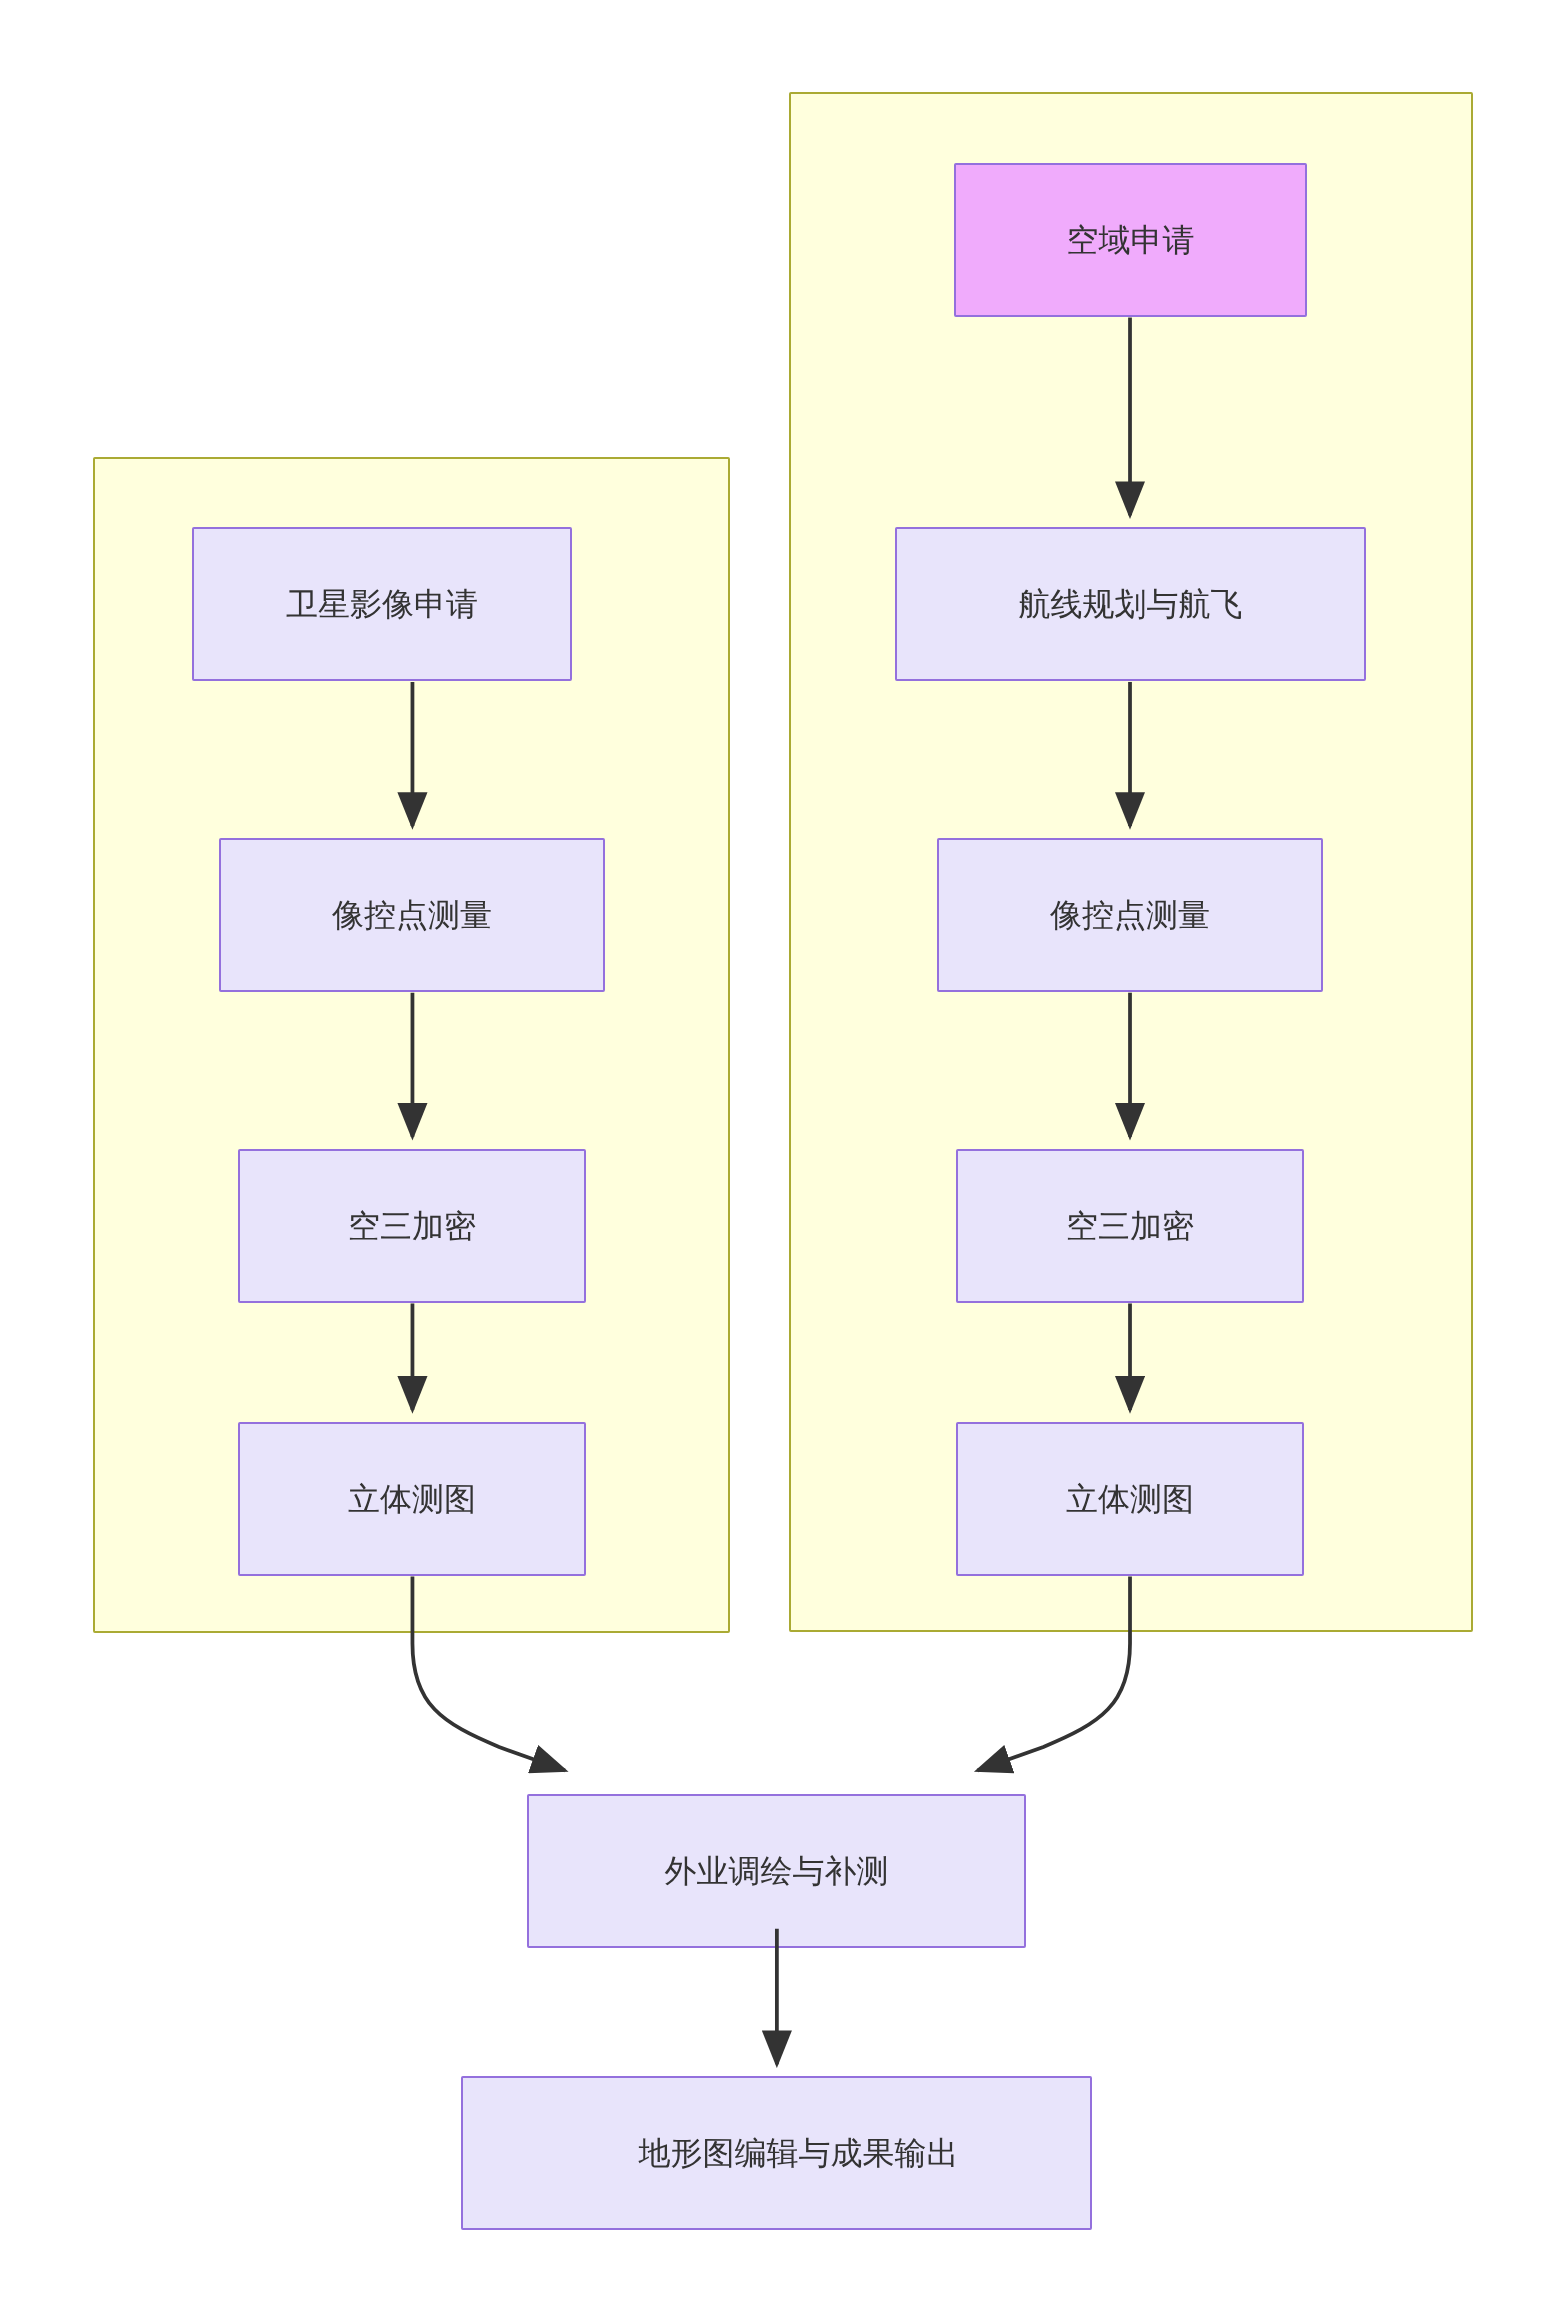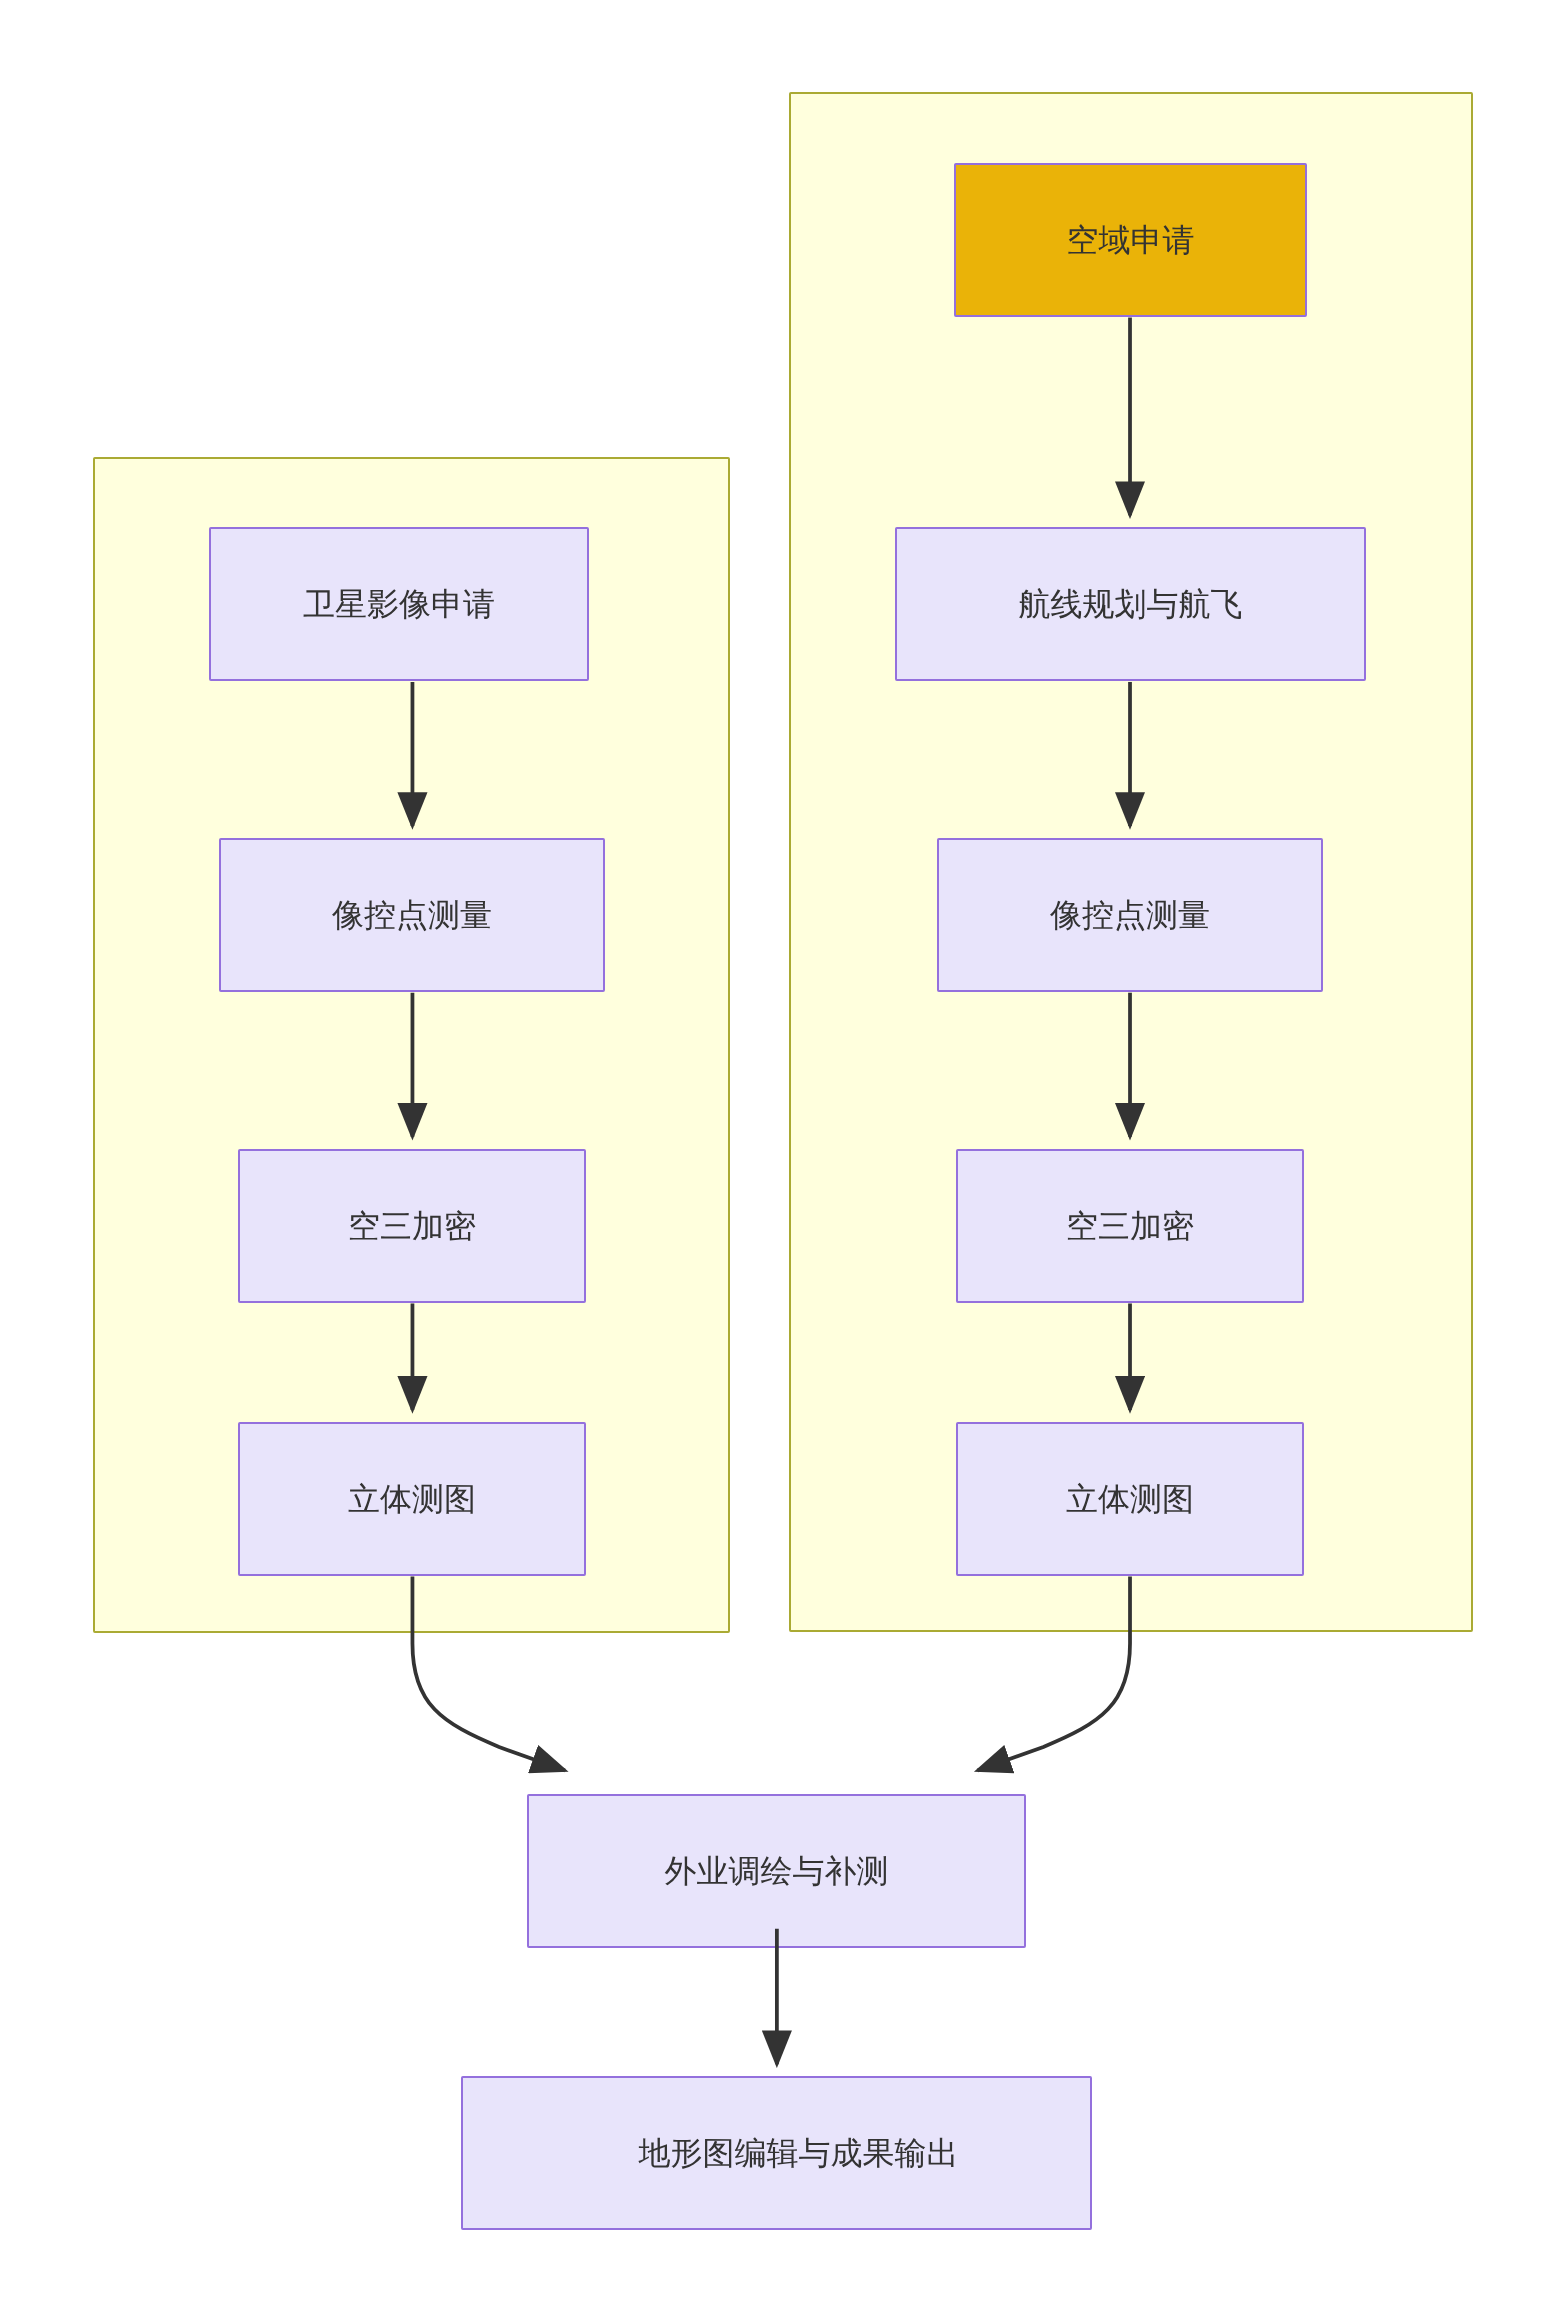--- a/index.html
+++ b/index.html
@@ -92,24 +92,24 @@
         <path d="M 825 2048 L 825 2192" fill="none" stroke="#333333" stroke-width="4" marker-end="url(#arrowhead)"></path>
       </g>
   </svg>
 
   <div class="cluster" id="cluster-satellite-scheme" style="left: 93px; top: 457px; width: 637px; height: 1176px; background: rgb(255, 255, 221); border-color: rgb(170, 170, 51);"></div>
   <div class="cluster-label" id="cluster-label-satellite-scheme" style="left: 93px; width: 637px; top: 471px; color: rgb(51, 51, 51);">卫星影像方案</div>
 
   <div class="cluster" id="cluster-uav-scheme" style="left: 789px; top: 92px; width: 684px; height: 1540px; background: rgb(255, 255, 221); border-color: rgb(170, 170, 51);"></div>
   <div class="cluster-label" id="cluster-label-uav-scheme" style="left: 789px; width: 684px; top: 106px; color: rgb(51, 51, 51);">无人机航测方案</div>
 
-  <div class="node" id="node-uav-airspace" style="left: 954px; top: 163px; width: 353px; height: 154px; background: #eab308; border-color: rgb(148, 112, 221);">
+  <div class="node" id="node-uav-airspace" style="left: 954px; top: 163px; width: 353px; height: 154px; background: #f0abfc; border-color: rgb(148, 112, 221);">
     <span class="node-label">空域申请</span>
   </div>
-  <div class="node" id="node-sat-request" style="left: 192px; top: 527px; width: 380px; height: 154px; background: rgb(232, 228, 251); border-color: rgb(148, 112, 221); margin-left: 17px;">
+  <div class="node" id="node-sat-request" style="left: 192px; top: 527px; width: 380px; height: 154px; background: rgb(232, 228, 251); border-color: rgb(148, 112, 221);">
     <span class="node-label">卫星影像申请</span>
   </div>
   <div class="node" id="node-uav-route" style="left: 895px; top: 527px; width: 471px; height: 154px; background: rgb(232, 228, 251); border-color: rgb(148, 112, 221);">
     <span class="node-label">航线规划与航飞</span>
   </div>
   <div class="node" id="node-sat-gcp" style="left: 219px; top: 838px; width: 386px; height: 154px; background: rgb(232, 228, 251); border-color: rgb(148, 112, 221);">
     <span class="node-label">像控点测量</span>
   </div>
   <div class="node" id="node-uav-gcp" style="left: 937px; top: 838px; width: 386px; height: 154px; background: rgb(232, 228, 251); border-color: rgb(148, 112, 221);">
     <span class="node-label">像控点测量</span>

